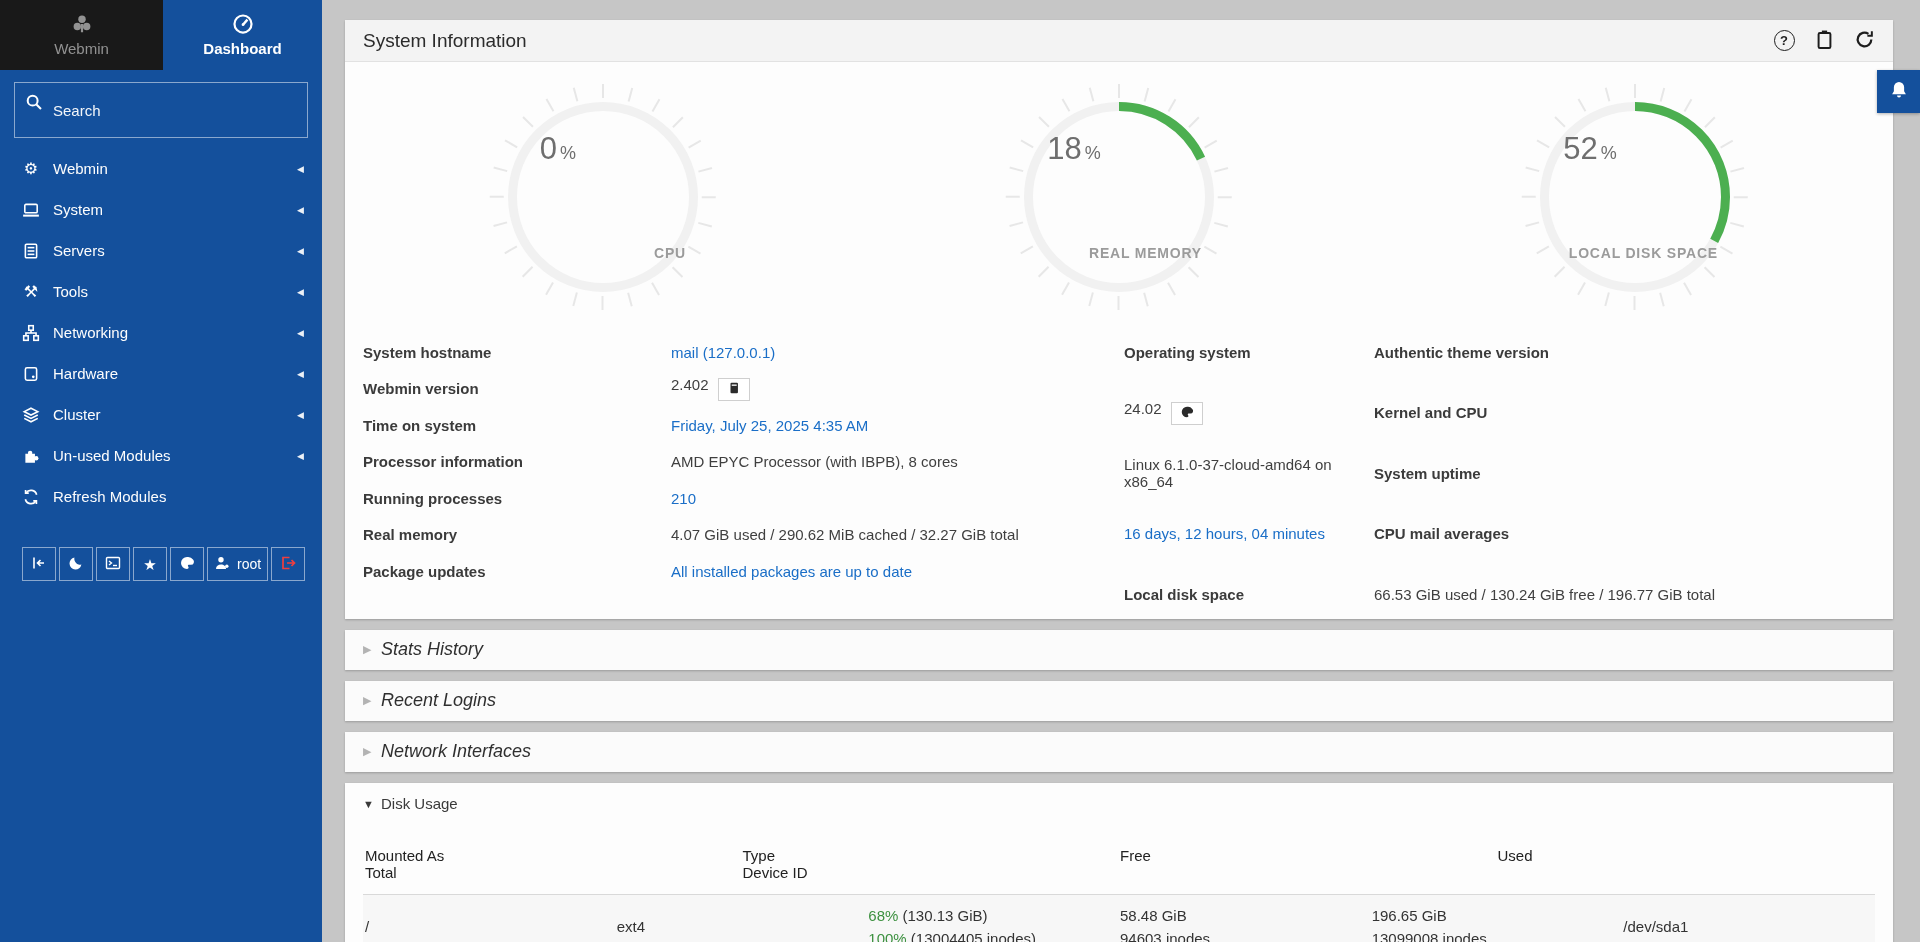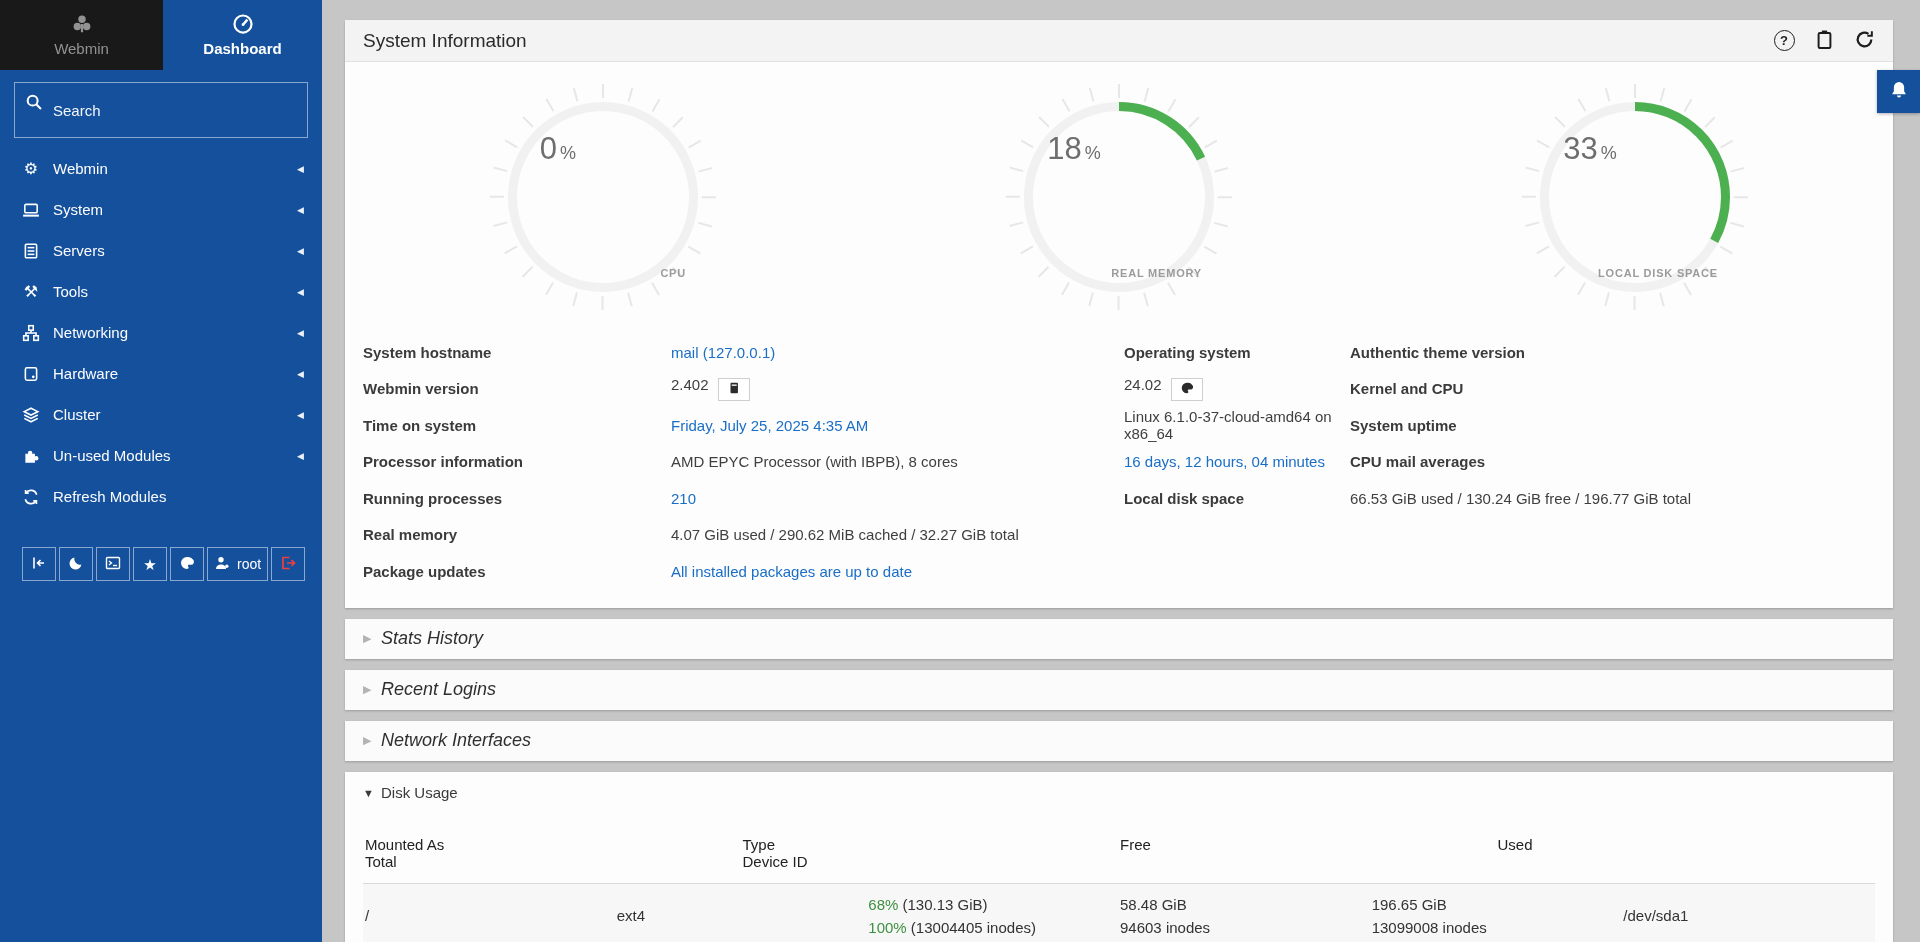--- a/index.html
+++ b/index.html
@@ -64,27 +64,27 @@
   .gauge { width:222px; height:222px; position:relative; }
   .g-ring { position:absolute; left:16px; top:16px; width:190px; height:190px;
             border:9px solid #f1f1f1; border-radius:50%; }
   .g-ticks { position:absolute; inset:0; }
   .g-ticks i { position:absolute; left:110px; top:-2px; width:1.5px; height:14px;
                background:#e7e7e7; transform-origin:0.75px 113px; display:block; }
   .g-arc { position:absolute; left:0; top:0; }
   .g-val { position:absolute; left:66px; top:63px; transform:translate(-50%,-50%);
            color:#6e6e6e; font-size:31px; white-space:nowrap; }
   .g-val .unit { font-size:18px; margin-left:3px; }
-  .g-label { position:absolute; right:28px; bottom:29px; font-size:11px; font-weight:bold;
+  .g-label { position:absolute; right:28px; bottom:47px; font-size:14px; font-weight:bold;
              color:#9b9b9b; letter-spacing:.8px; white-space:nowrap; }
   
-  .info-wrap { display:flex; padding:22px 18px 18px 18px;justify-content:center; }
+  .info-wrap { display:flex; padding:22px 18px 6px 18px;justify-content:center; }
   .info-grid { display:grid; align-items:center; }
   .info-left  { width:761px; grid-template-columns:308px 1fr; grid-auto-rows:36.5px; }
-  .info-right { flex:1; grid-template-columns:226px 1fr; grid-auto-rows:36.5px; }
+  .info-right { flex:1; grid-template-columns:226px 1fr; grid-auto-rows:36.5px;gap:24px; }
   .ilabel { font-weight:bold; color:#3b3b3b; }
   .ival { color:#3f3f3f; }
   .link { color:#1a6ec7; cursor:pointer; }
   .mini-btn {
     display:inline-flex; align-items:center; justify-content:center;
     border:1px solid #cfcfcf; background:#fff; width:32px; height:23px;
     margin-left:9px; vertical-align:-5px; cursor:pointer; color:#222;
   }
   .mini-btn svg { width:14px; height:14px; }
   
@@ -433,21 +433,21 @@
               <i style="transform: rotate(285deg);"></i>
               <i style="transform: rotate(300deg);"></i>
               <i style="transform: rotate(315deg);"></i>
               <i style="transform: rotate(330deg);"></i>
               <i style="transform: rotate(345deg);"></i>
             </div>
           <div class="g-ring"></div>
           <svg class="g-arc" width="222" height="222">
               <circle class="arc" cx="111" cy="111" r="90.5" fill="none" stroke="#4caf50" stroke-width="9" transform="rotate(-90 111 111)" stroke-dasharray="187.64732919891836 568.6282702997526"></circle>
             </svg>
-          <div class="g-val"><span>33</span><span class="unit">%</span></div>
+          <div class="g-val"><span>52</span><span class="unit">%</span></div>
           <div class="g-label">LOCAL DISK SPACE</div>
         </div>
       </div>
     </div>
 
     <div class="info-wrap">
       <div class="info-grid info-left">
         <div class="ilabel">System hostname</div>
         <div class="ival"><span class="link">mail (127.0.0.1)</span></div>
 

